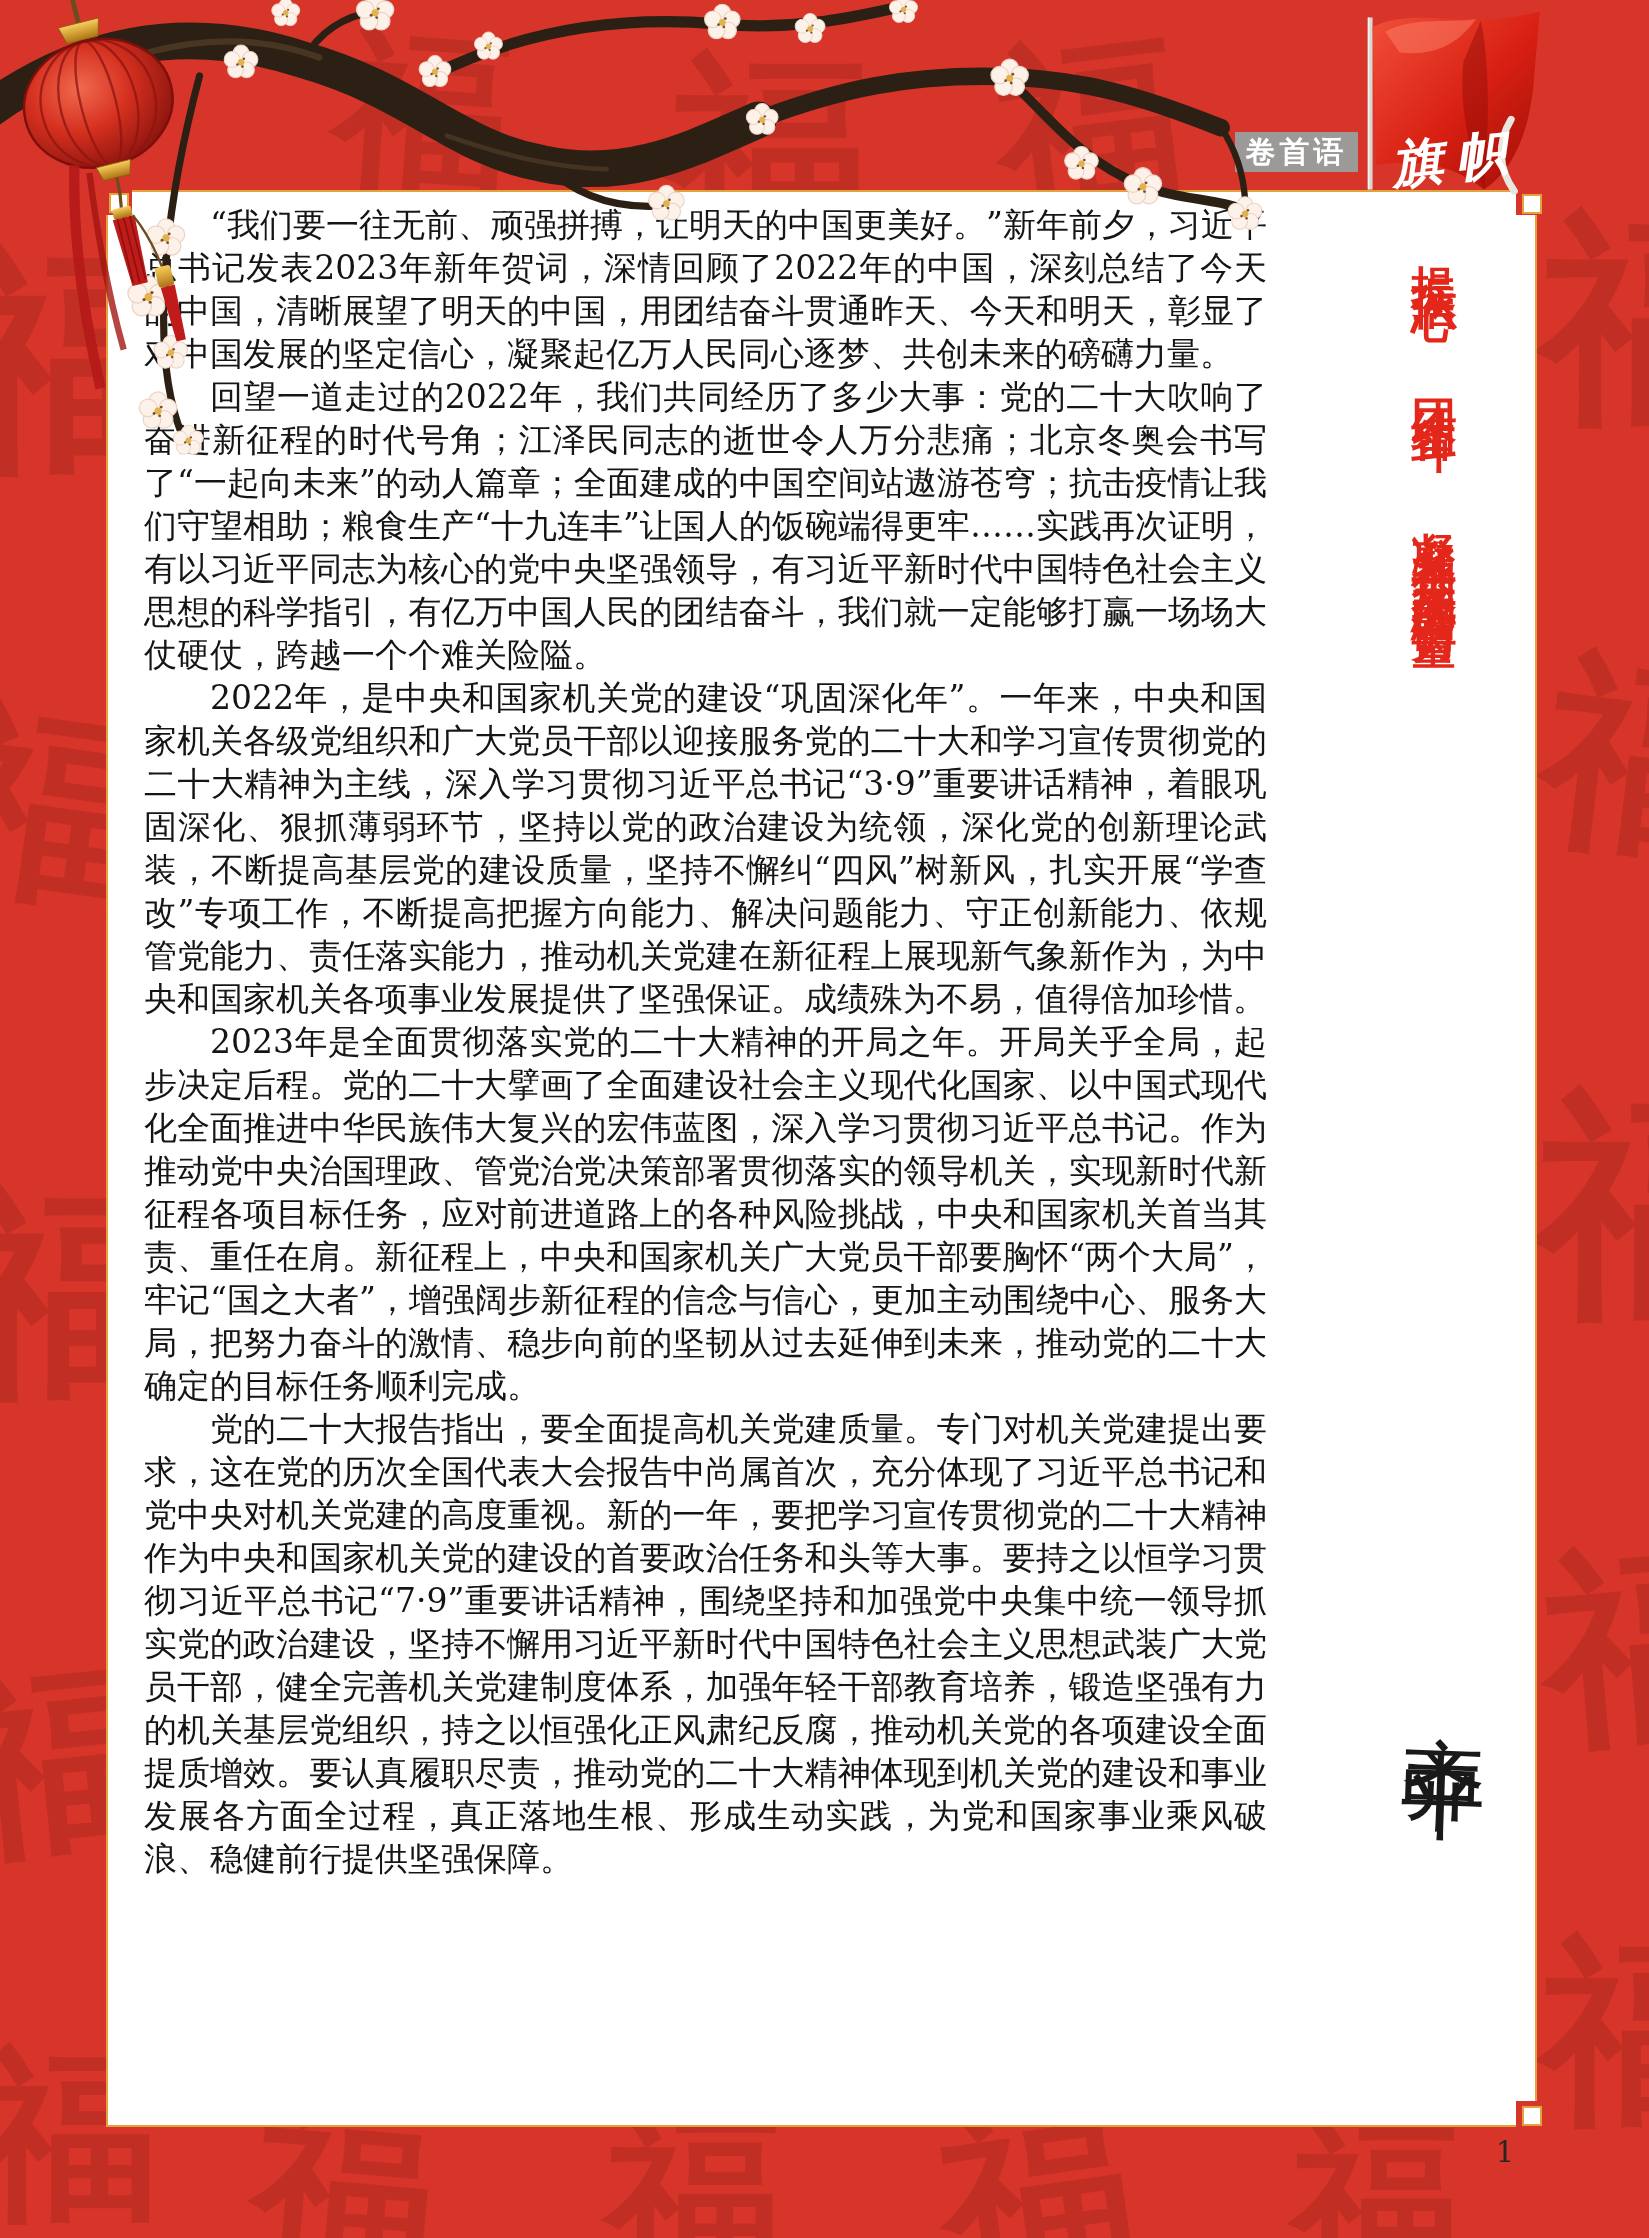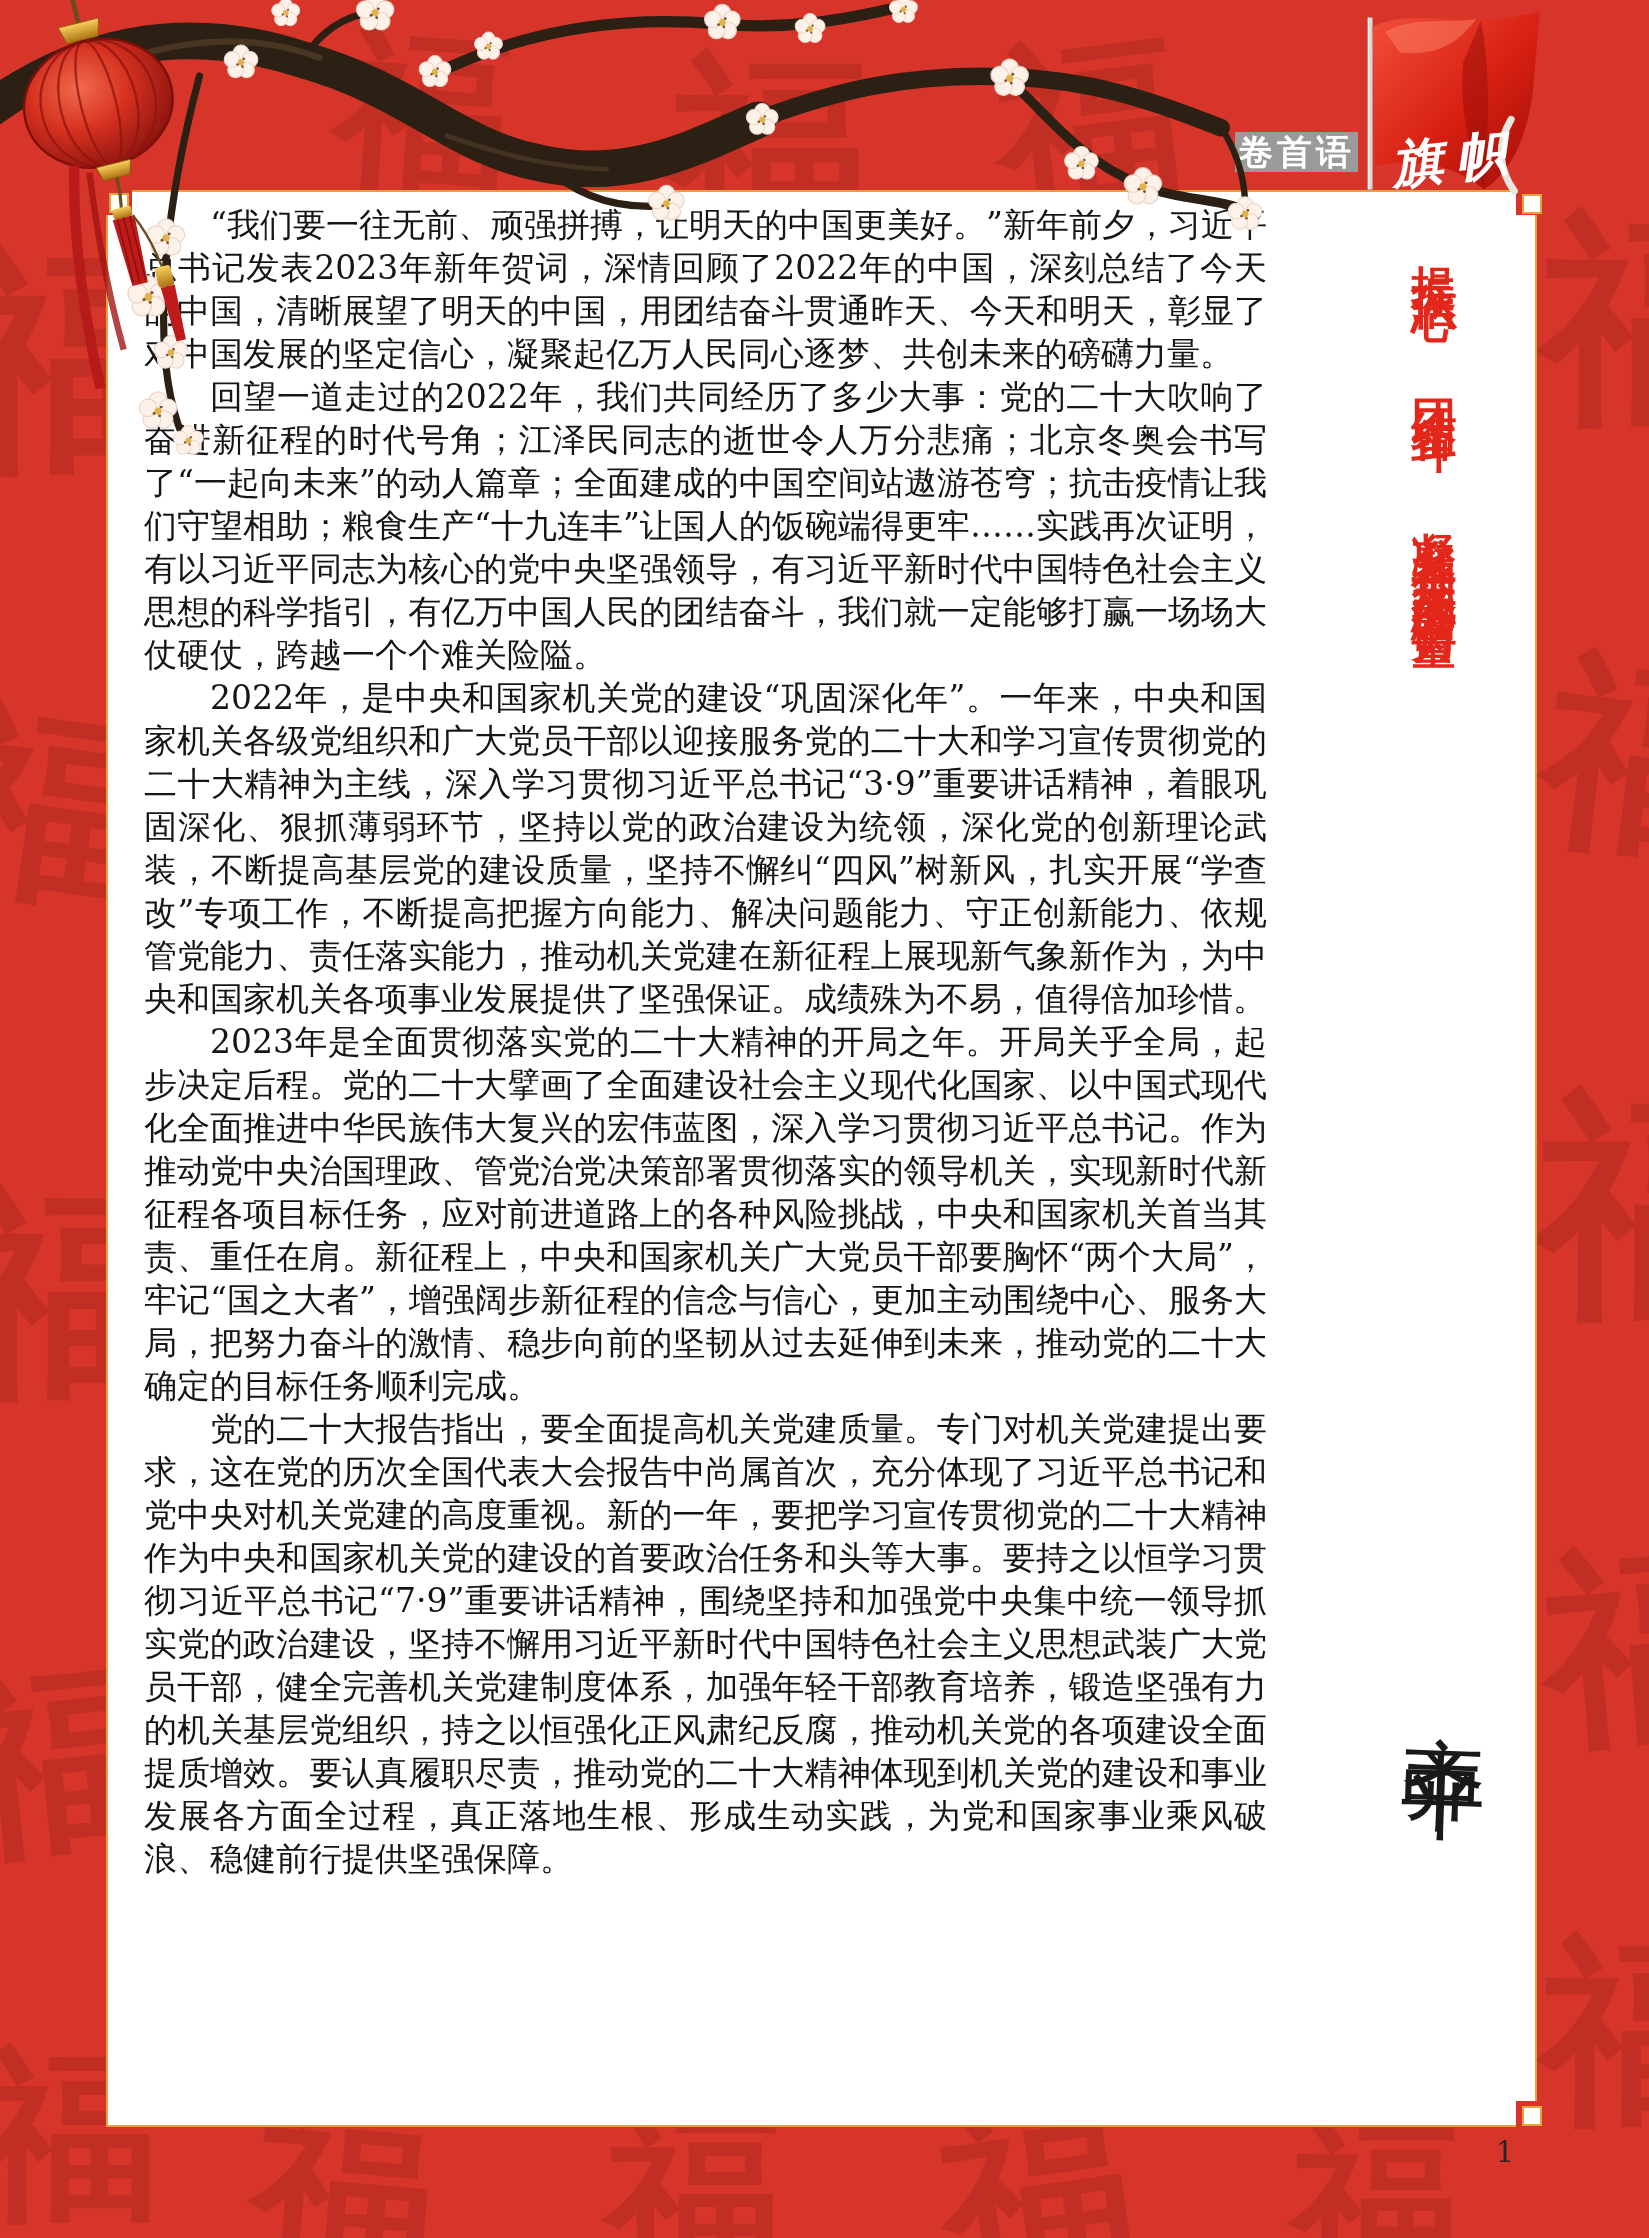--- a/index.html
+++ b/index.html
@@ -33,21 +33,21 @@
 
   
   .signature{position:absolute;left:1390px;top:1667px;z-index:3;writing-mode:vertical-rl;
              text-orientation:upright;font-size:85px;letter-spacing:16px;color:#191919;
              font-family:"DejaVu Serif",serif;transform:rotate(2deg);}
 
   
   .badge{position:absolute;left:1235px;top:132px;width:123px;height:40px;background:#9b9a98;
          color:#ffffff;display:flex;align-items:center;justify-content:center;
          font-family:"DejaVu Sans","Liberation Sans",sans-serif;font-weight:bold;
-         font-size:35px;letter-spacing:4px;z-index:5;}
+         font-size:30px;letter-spacing:4px;z-index:5;}
   .flag-svg{position:absolute;left:1312px;top:0;z-index:6;}
   .branch-svg{position:absolute;left:0;top:0;z-index:5;pointer-events:none;}
   .lantern-svg{position:absolute;left:-16px;top:0;z-index:6;pointer-events:none;}
 
   .pagenum{position:absolute;left:1473px;top:2135px;width:64px;text-align:center;
            font-size:29px;color:#262626;z-index:3;font-family:"DejaVu Serif",serif;}
 </style>
 </head>
 <body>
 

